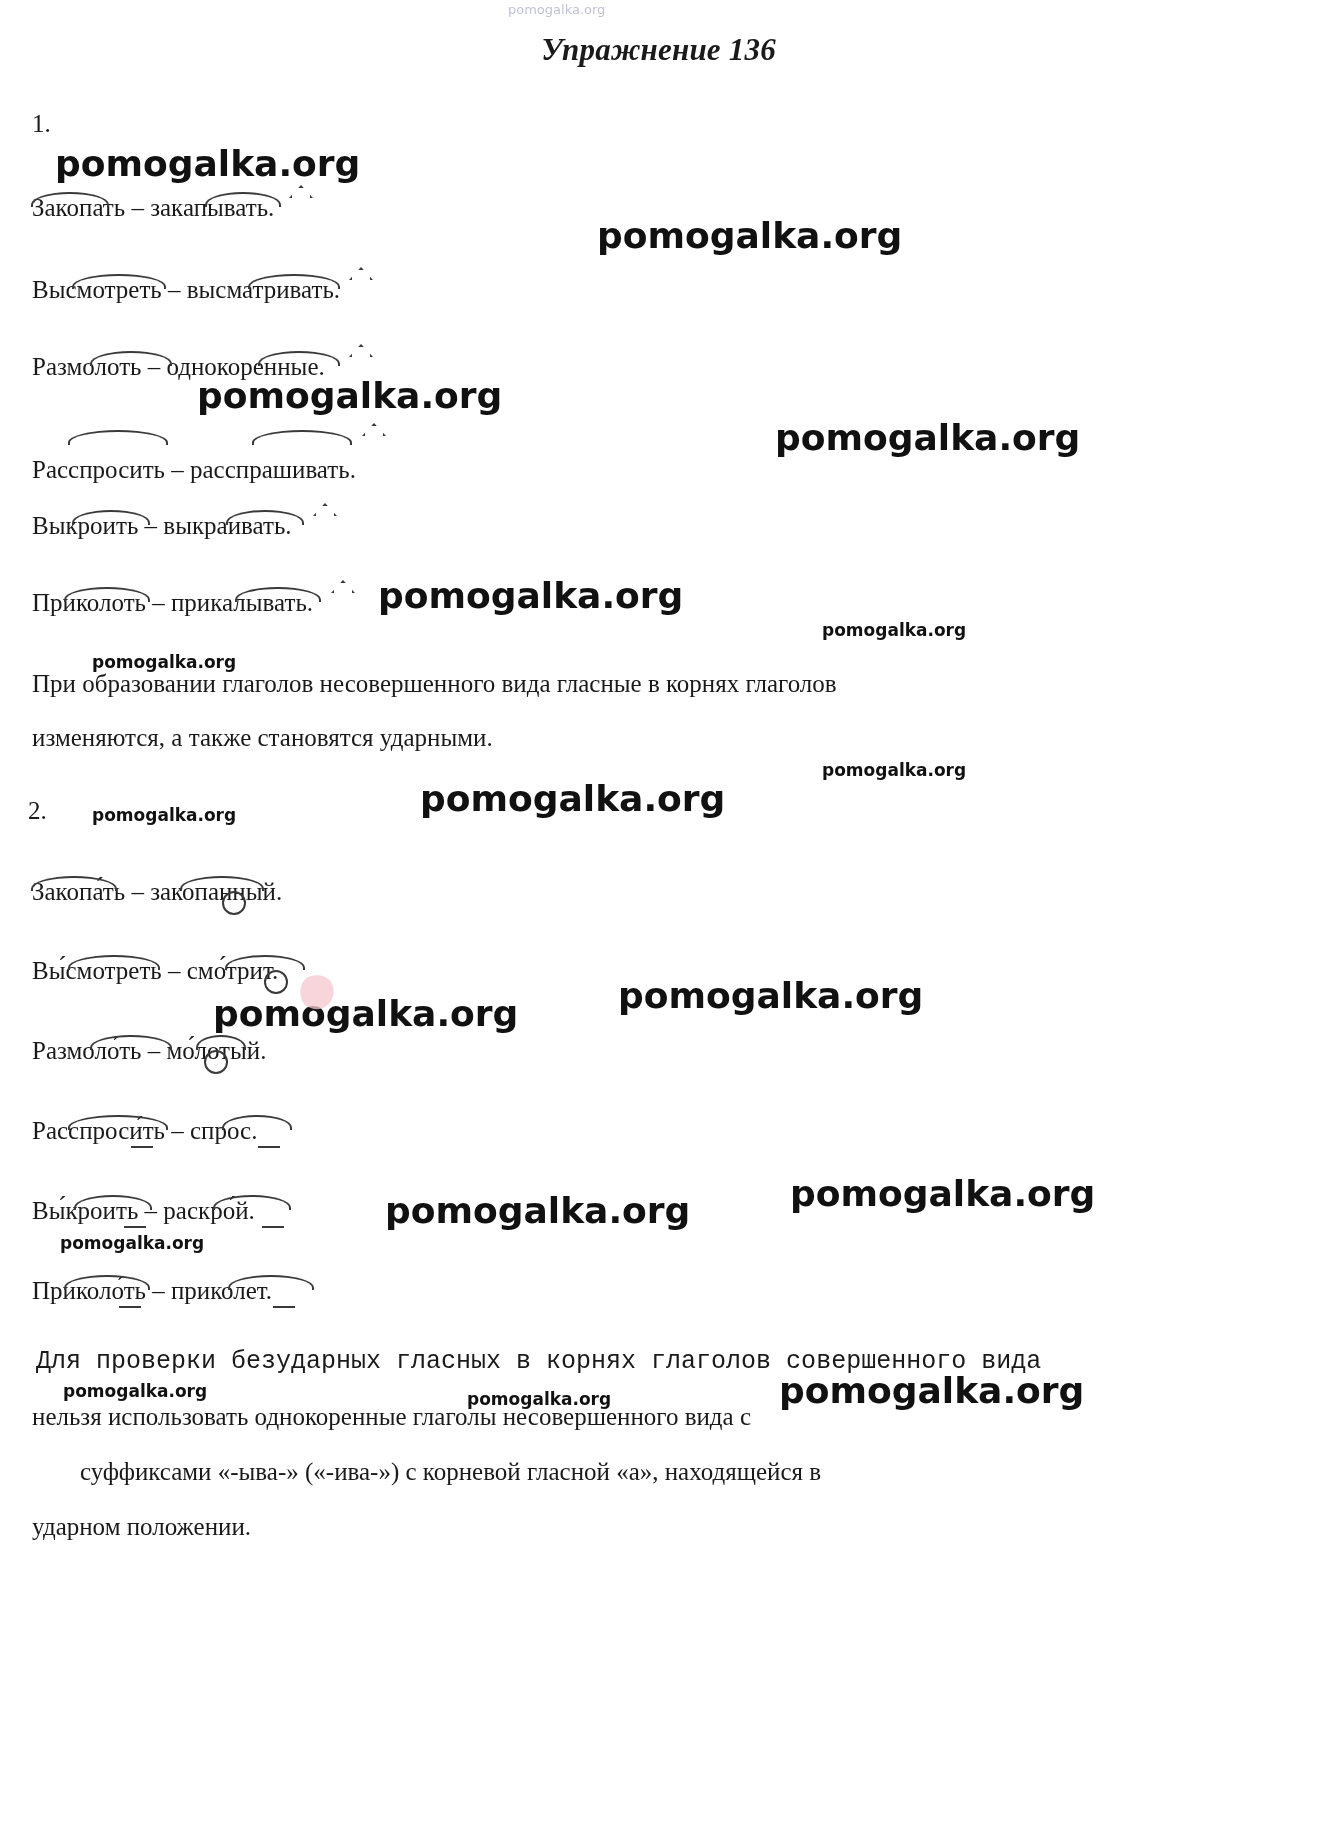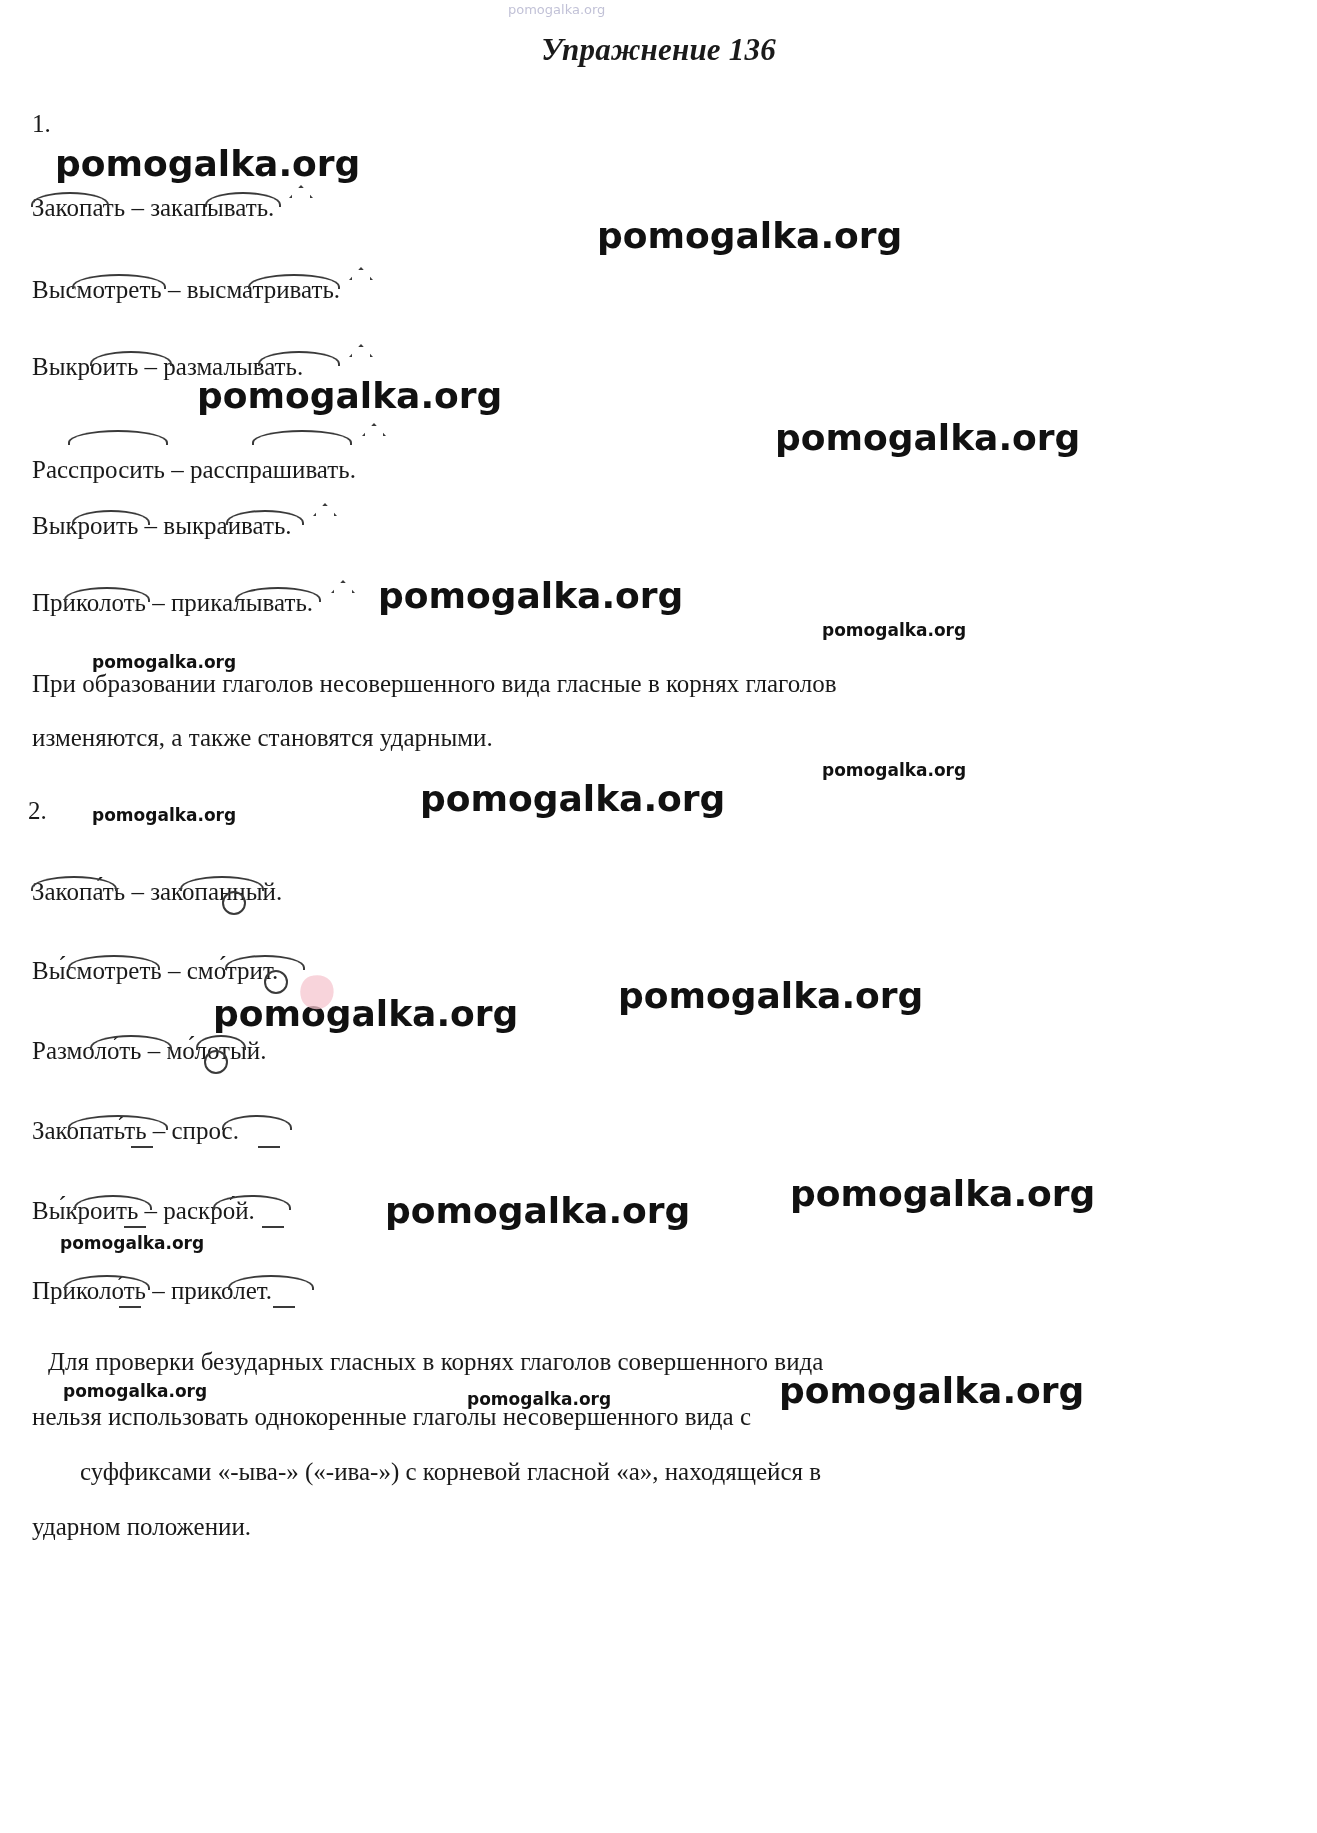--- a/index.html
+++ b/index.html
@@ -152,21 +152,21 @@
   <div class="line" style="left:32px; top:192px;">Закопать – закапывать.</div>
   <span class="mark-root" style="left:31px; top:192px; width:74px;"></span>
   <span class="mark-root" style="left:205px; top:192px; width:72px;"></span>
   <span class="mark-suffix" style="left:289px; top:185px;"></span>
 
   <div class="line" style="left:32px; top:274px;">Высмотреть – высматривать.</div>
   <span class="mark-root" style="left:72px; top:274px; width:90px;"></span>
   <span class="mark-root" style="left:248px; top:274px; width:88px;"></span>
   <span class="mark-suffix" style="left:349px; top:267px;"></span>
 
-  <div class="line" style="left:32px; top:351px;">Выкроить – размалывать.</div>
+  <div class="line" style="left:32px; top:351px;">Размолоть – однокоренные.</div>
   <span class="mark-root" style="left:90px; top:351px; width:78px;"></span>
   <span class="mark-root" style="left:258px; top:351px; width:78px;"></span>
   <span class="mark-suffix" style="left:349px; top:344px;"></span>
 
   <div class="line" style="left:32px; top:430px;margin-top:24px;">Расспросить – расспрашивать.</div>
   <span class="mark-root" style="left:68px; top:430px; width:96px;"></span>
   <span class="mark-root" style="left:252px; top:430px; width:96px;"></span>
   <span class="mark-suffix" style="left:362px; top:423px;"></span>
 
   <div class="line" style="left:32px; top:510px;">Выкроить – выкраивать.</div>
@@ -192,36 +192,36 @@
   <div class="line" style="left:32px; top:955px;">Вы́смотреть – смо́трит.</div>
   <span class="mark-root" style="left:68px; top:955px; width:88px;"></span>
   <span class="mark-root" style="left:225px; top:955px; width:76px;"></span>
   <span class="mark-circle" style="left:264px; top:970px; width:20px; height:20px;"></span>
 
   <div class="line" style="left:32px; top:1035px;">Размоло́ть – мо́лотый.</div>
   <span class="mark-root" style="left:90px; top:1035px; width:78px;"></span>
   <span class="mark-root" style="left:196px; top:1035px; width:46px;"></span>
   <span class="mark-circle" style="left:204px; top:1050px; width:20px; height:20px;"></span>
 
-  <div class="line" style="left:32px; top:1115px;">Закопать́ть – спрос.</div>
+  <div class="line" style="left:32px; top:1115px;">Расспроси́ть – спрос.</div>
   <span class="mark-root" style="left:68px; top:1115px; width:96px;"></span>
   <span class="mark-root" style="left:222px; top:1115px; width:66px;"></span>
   <span class="mark-under" style="left:131px; top:1146px; width:22px;"></span>
   <span class="mark-under" style="left:258px; top:1146px; width:22px;"></span>
 
   <div class="line" style="left:32px; top:1195px;">Вы́кроить – раскро́й.</div>
   <span class="mark-root" style="left:74px; top:1195px; width:74px;"></span>
   <span class="mark-root" style="left:213px; top:1195px; width:74px;"></span>
   <span class="mark-under" style="left:124px; top:1226px; width:22px;"></span>
   <span class="mark-under" style="left:262px; top:1226px; width:22px;"></span>
 
   <div class="line" style="left:32px; top:1275px;">Приколо́ть – приколет.</div>
   <span class="mark-root" style="left:64px; top:1275px; width:82px;"></span>
   <span class="mark-root" style="left:228px; top:1275px; width:82px;"></span>
   <span class="mark-under" style="left:119px; top:1306px; width:22px;"></span>
   <span class="mark-under" style="left:273px; top:1306px; width:22px;"></span>
 
-  <div class="line" style="left:48px; top:1346px;">Для проверки безударных гласных в корнях глаголов совершенного вида</div>
+  <div class="line" style="left:36px; top:1346px;font-family:Liberation Mono, monospace;">Для проверки безударных гласных в корнях глаголов совершенного вида</div>
   <div class="line" style="left:32px; top:1401px;">нельзя использовать однокоренные глаголы несовершенного вида с</div>
   <div class="line" style="left:32px; top:1456px;margin-left:48px;">суффиксами «-ыва-» («-ива-») с корневой гласной «а», находящейся в</div>
   <div class="line" style="left:32px; top:1511px;">ударном положении.</div>
 
 </div>
 
 </body></html>

